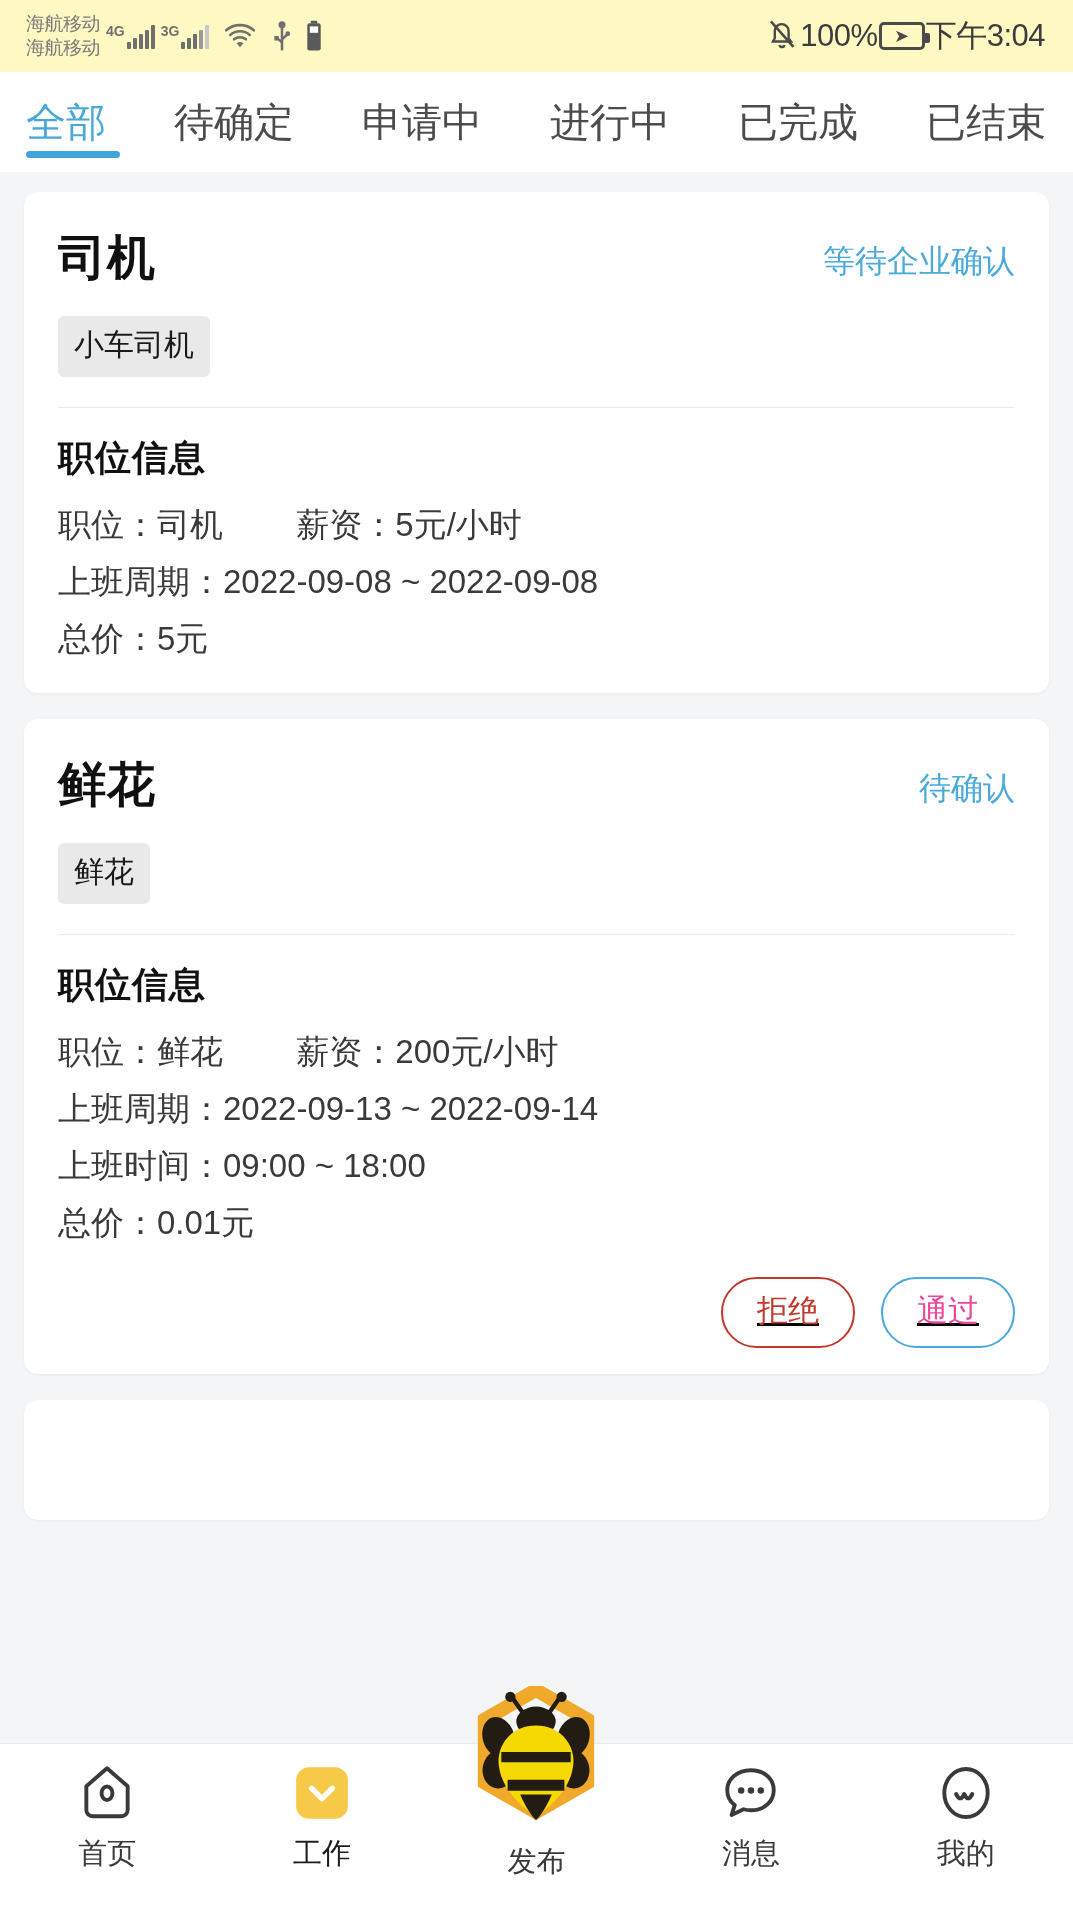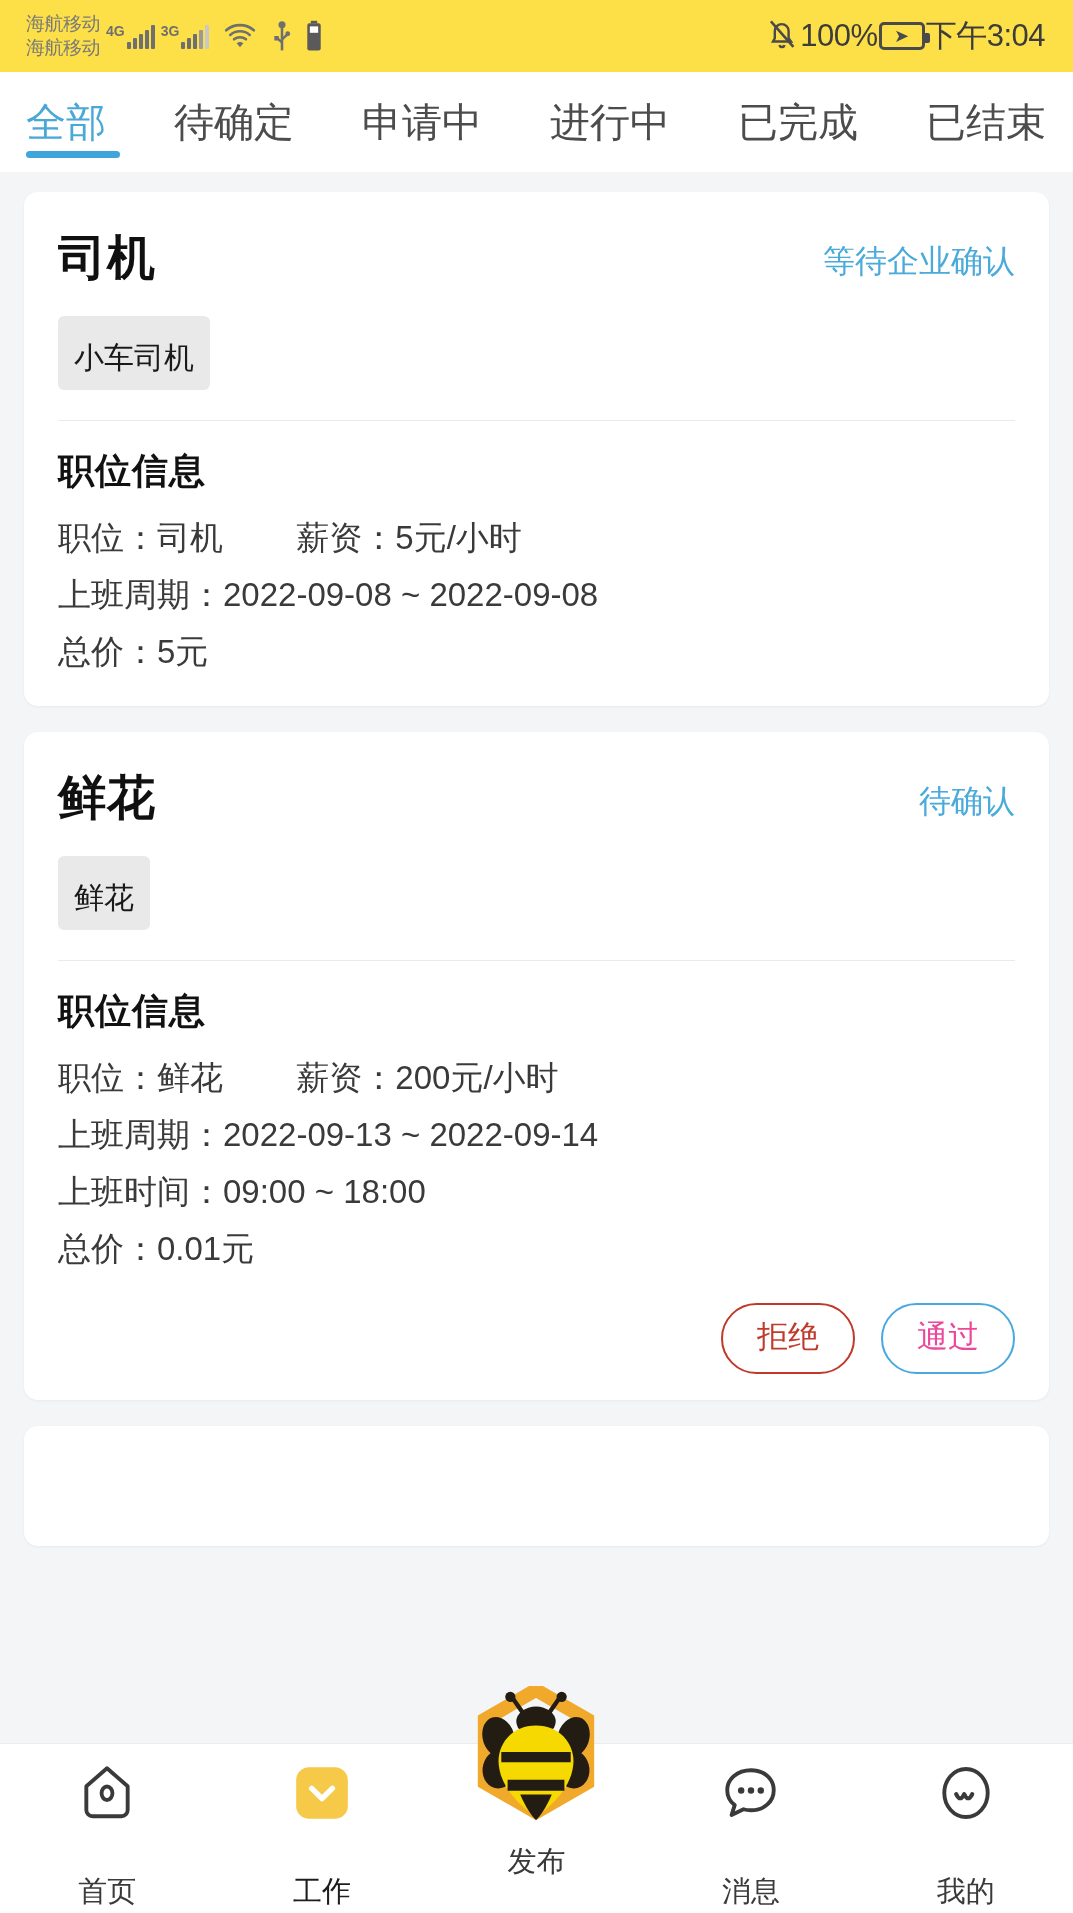--- a/index.html
+++ b/index.html
@@ -7,21 +7,21 @@
     width:1073px; height:1913px;
     background:#f5f6f7;
     font-family:"Liberation Sans","DejaVu Sans",sans-serif;
     overflow:hidden;
   }
 
   
   .statusbar{
     position:relative;
     height:72px;
-    background:#fde047;
+    background:#fef9c3;
     display:flex;
     align-items:center;
     padding:0 28px 0 26px;
   }
   .sb-left{ display:flex; align-items:center; gap:4px; }
   .carrier{
     display:flex; flex-direction:column; justify-content:center;
     font-size:19px; color:#7a7a7a; line-height:1.25;
     letter-spacing:-0.5px;
   }
@@ -82,53 +82,53 @@
   .card-head{
     display:flex; align-items:flex-start; justify-content:space-between;
   }
   .card-title{ font-size:48px; font-weight:bold; color:#101010; letter-spacing:1px;}
   .card-status{ font-size:32px; color:#4aaad9; padding-top:14px;}
   .tag-row{ margin-top:26px; }
   .tag{
     display:inline-block;
     background:#e9e9ea; color:#1a1a1a;
     font-size:30px; border-radius:6px;
-    padding:22px 16px 11px 16px;
+    padding:9px 16px 11px 16px;
   }
   .divider{ height:1px; background:#eaeaea; margin:30px 0 0 0; }
   .section-title{
     font-size:36px; font-weight:bold; color:#111111;
     margin:26px 0 14px 0; letter-spacing:1px;
   }
   .info-line{
     font-size:33px; color:#3a3a3a; line-height:1.72; white-space:pre;
   }
   .btn-row{
-    display:flex; justify-content:flex-end; gap:26px; margin-top:26px;
+    display:flex; justify-content:flex-end; gap:26px; margin-top:26px;text-decoration:underline;
   }
   .pill{
     font-size:31px; border-radius:999px; padding:11px 34px 14px 34px;
     background:#ffffff; border:2px solid;
   }
   .pill.reject{ color:#c0392b; border-color:#c0392b; }
   .pill.accept{ color:#ec4899; border-color:#49a8dd; }
   .card.partial{ padding-bottom:10px; overflow:hidden; height:120px;}
 
   
   .tabbar{
     position:absolute; left:0; right:0; bottom:0; height:170px;
     background:#ffffff; border-top:1px solid #ececec;
     display:flex; align-items:flex-start; justify-content:space-around;
     padding-top:18px;
   }
   .navitem{
     width:20%; display:flex; flex-direction:column; align-items:center;
     gap:10px; position:relative;
   }
-  .navlabel{ font-size:29px; color:#3a3a3a;margin-top:38px; }
+  .navlabel{ font-size:29px; color:#3a3a3a; }
   .navitem.active .navlabel{ color:#1d1d1d; }
   .ico{ width:62px; height:62px; display:block; }
   .center{ position:relative; }
   .bee{
     position:absolute; top:-76px; left:50%; transform:translateX(-50%);
     width:128px; height:142px;
   }
   .center .navlabel{ margin-top:80px; }
 </style>
 </head>

